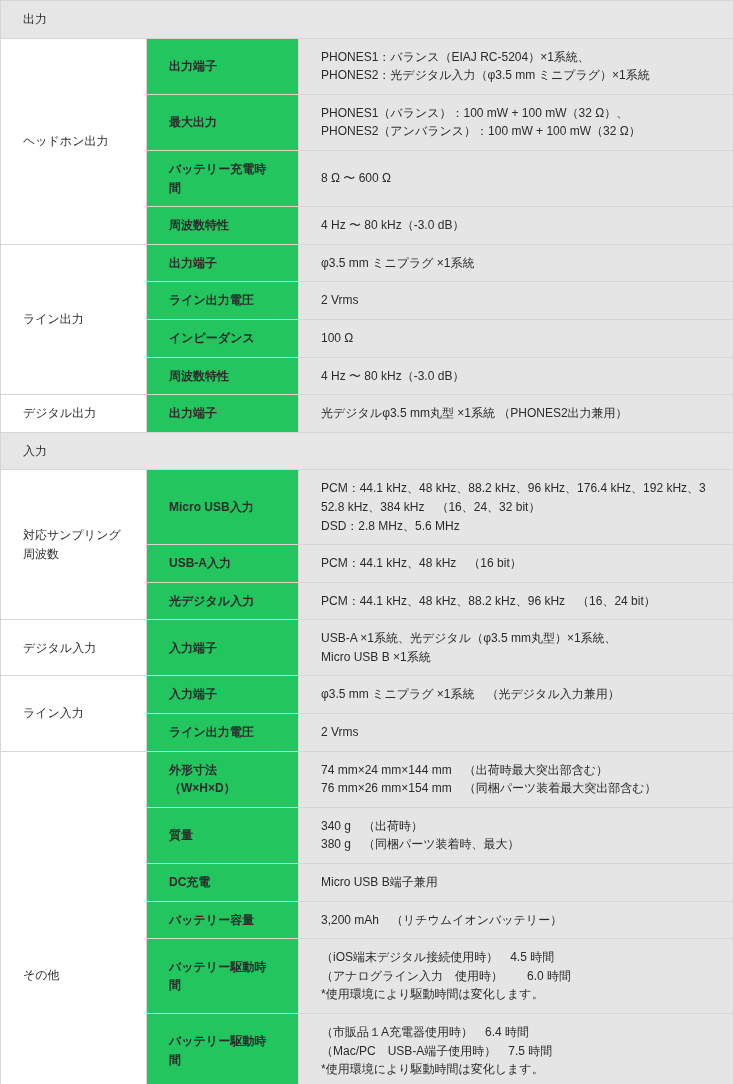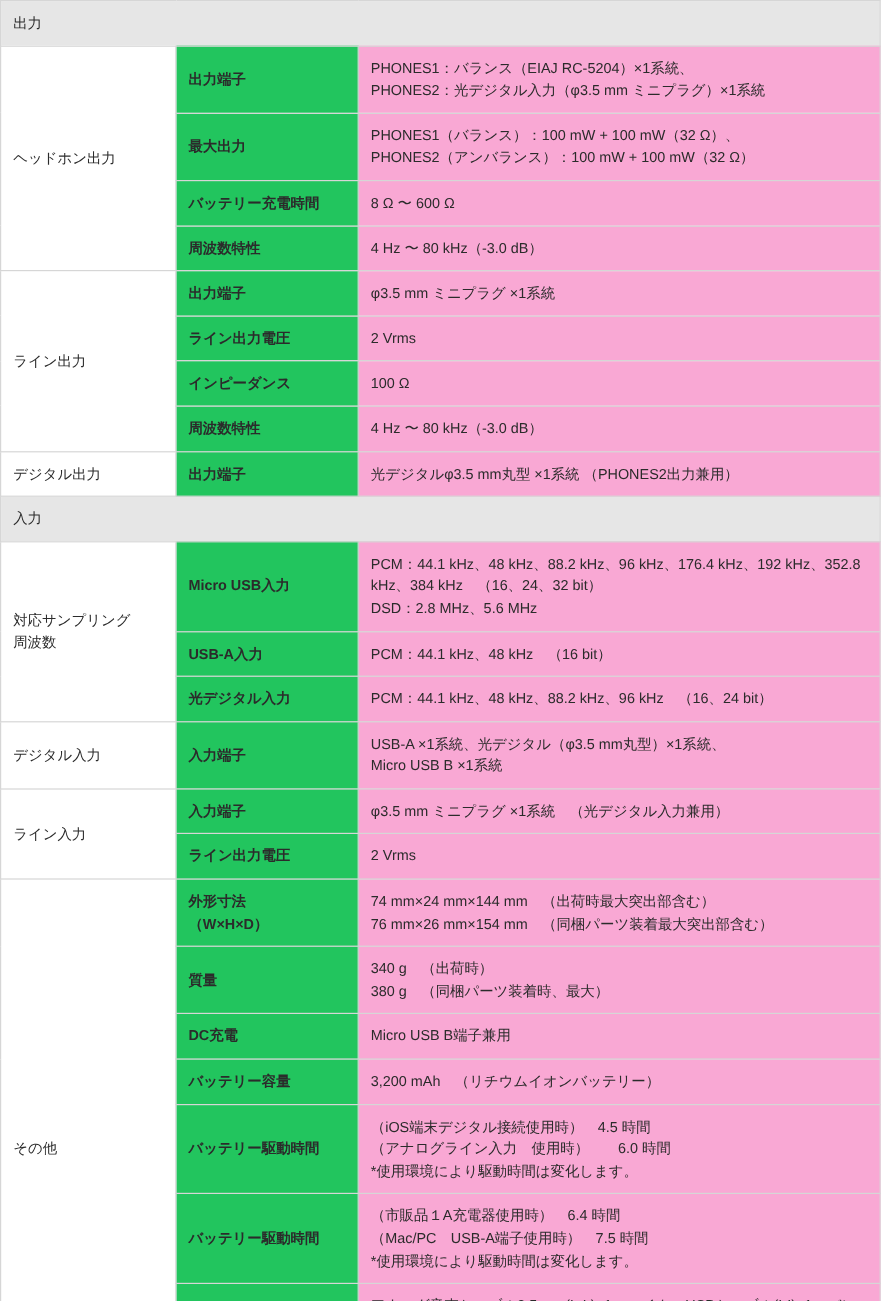--- a/index.html
+++ b/index.html
@@ -14,21 +14,21 @@
     color: #2b2b2b;
     -webkit-font-smoothing: antialiased;
   }
   table.spec {
     border-collapse: collapse;
     width: 734px;
     table-layout: fixed;
   }
   table.spec td {
     border: 1px solid #d6d6d6;
-    padding: 9px 10px;
+    padding: 9px 22px;
     vertical-align: middle;
     line-height: 1.55;
     font-size: 12px;
     word-break: break-all;
   }
   td.section {
     background: #e6e6e6;
     font-weight: normal;
     color: #2b2b2b;
     padding: 8px 10px;
@@ -41,21 +41,21 @@
     font-size: 12px;
   }
   td.label {
     background: #22c55e;
     width: 152px;
     font-weight: bold;
     vertical-align: middle;
     font-size: 12px;
   }
   td.value {
-    background: #f9a8d4;
+    background: #e5e5e5;
     vertical-align: middle;
     margin-top: 44px;
   }
   .line {
     display: block;
   }
 </style>
 </head>
 <body>
 

